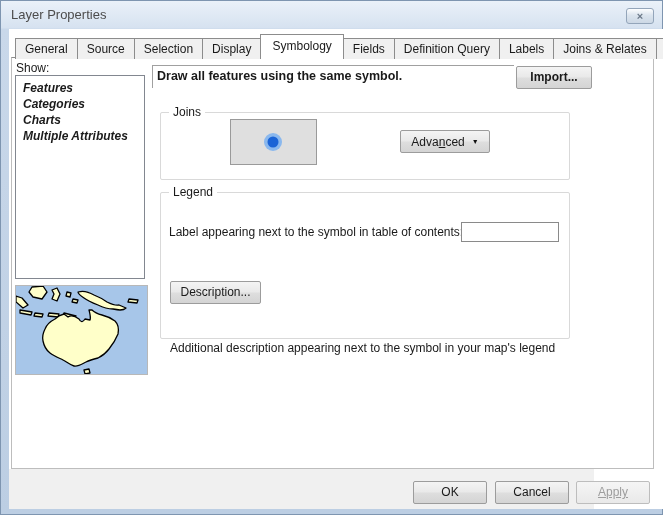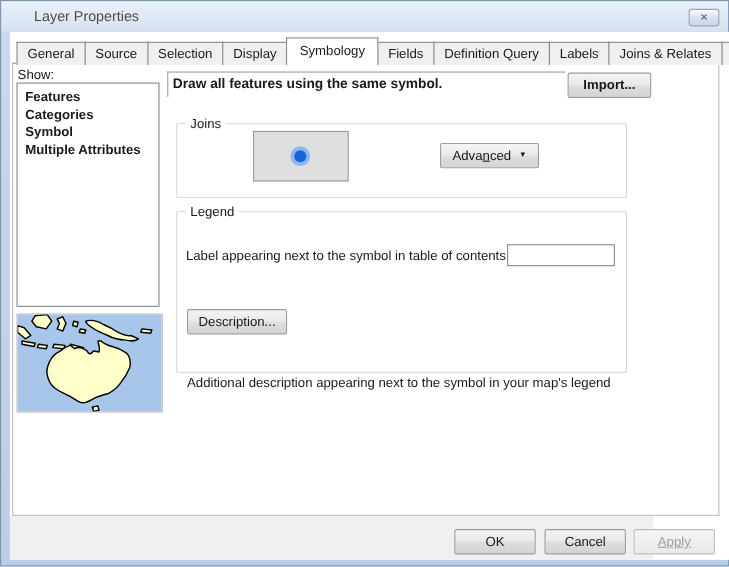--- a/index.html
+++ b/index.html
@@ -9,21 +9,21 @@
     background:#9fb6cf;
   }
   
   .win{
     position:absolute;inset:0;
     border:1px solid #7e95b0;box-sizing:border-box;
     background:linear-gradient(180deg,#eaf1f9 0px,#d6e2f0 27px,#c9d8ea 28px,#bccee3 100%);
   }
   .titlebar{
     position:absolute;left:0;top:0;right:0;height:45px;
-    line-height:28px;padding-left:30px;color:#4c4c4c;font-size:13px;
+    line-height:28px;padding-left:10px;color:#4c4c4c;font-size:13px;
   }
   .close-btn{
     position:absolute;left:625px;top:7px;width:28px;height:16px;
     border:1px solid #93a5ba;border-radius:3px;box-sizing:border-box;
     background:linear-gradient(180deg,#fdfeff,#dbe4ee 45%,#ccd8e5);
     color:#6b7888;font-weight:bold;font-size:11px;line-height:14px;text-align:center;
     cursor:default;
   }
   
   .content{
@@ -46,21 +46,21 @@
   .tab-page{
     position:absolute;left:2px;top:28px;width:643px;height:412px;box-sizing:border-box;
     background:#ffffff;border:1px solid #bdbdbd;border-top:1px solid #8c8c8c;z-index:2;
   }
   
   .show-label{position:absolute;left:4px;top:3px;}
   .show-list{
     position:absolute;left:3px;top:17px;width:130px;height:204px;box-sizing:border-box;
     background:#fff;border:1px solid #828790;padding-top:4px;
   }
-  .show-item{height:16px;line-height:16px;padding-left:7px;font-weight:bold;cursor:default;}
+  .show-item{height:16px;line-height:16px;padding-left:7px;font-weight:bold;cursor:default;font-style:italic;}
   .show-item.child{font-weight:normal;padding-left:0;position:relative;}
   .tree-elbow{
     position:absolute;left:11px;top:2px;width:12px;height:8px;
     border-left:1px dotted #808080;border-bottom:1px dotted #808080;
   }
   .child-label{margin-left:26px;background:#ebebeb;padding:0 2px;}
   .map-preview{
     position:absolute;left:3px;top:227px;width:131px;height:88px;
     border:1px solid #b8b8b8;box-sizing:content-box;line-height:0;
   }
@@ -127,21 +127,21 @@
       <span class="tab">General</span><span class="tab">Source</span><span class="tab">Selection</span><span class="tab">Display</span><span class="tab active">Symbology</span><span class="tab">Fields</span><span class="tab">Definition Query</span><span class="tab">Labels</span><span class="tab">Joins &amp; Relates</span><span class="tab">Time</span>
     </div>
 
     <div class="tab-page">
 
       <div class="show-label">Show:</div>
 
       <div class="show-list">
         <div class="show-item">Features</div>
         <div class="show-item">Categories</div>
-        <div class="show-item">Symbol</div>
+        <div class="show-item">Charts</div>
         <div class="show-item">Multiple Attributes</div>
       </div>
 
       <div class="map-preview">
         <svg width="131" height="88" viewBox="0 0 131 88">
           <rect x="0" y="0" width="131" height="88" fill="#a7c6e9"></rect>
           <g stroke="#000000" stroke-width="1.3" stroke-linejoin="round">
 
             <path d="M0,10 L6,12 L12,19 L7,22 L0,16 Z" fill="#ffffc9"></path>
 

